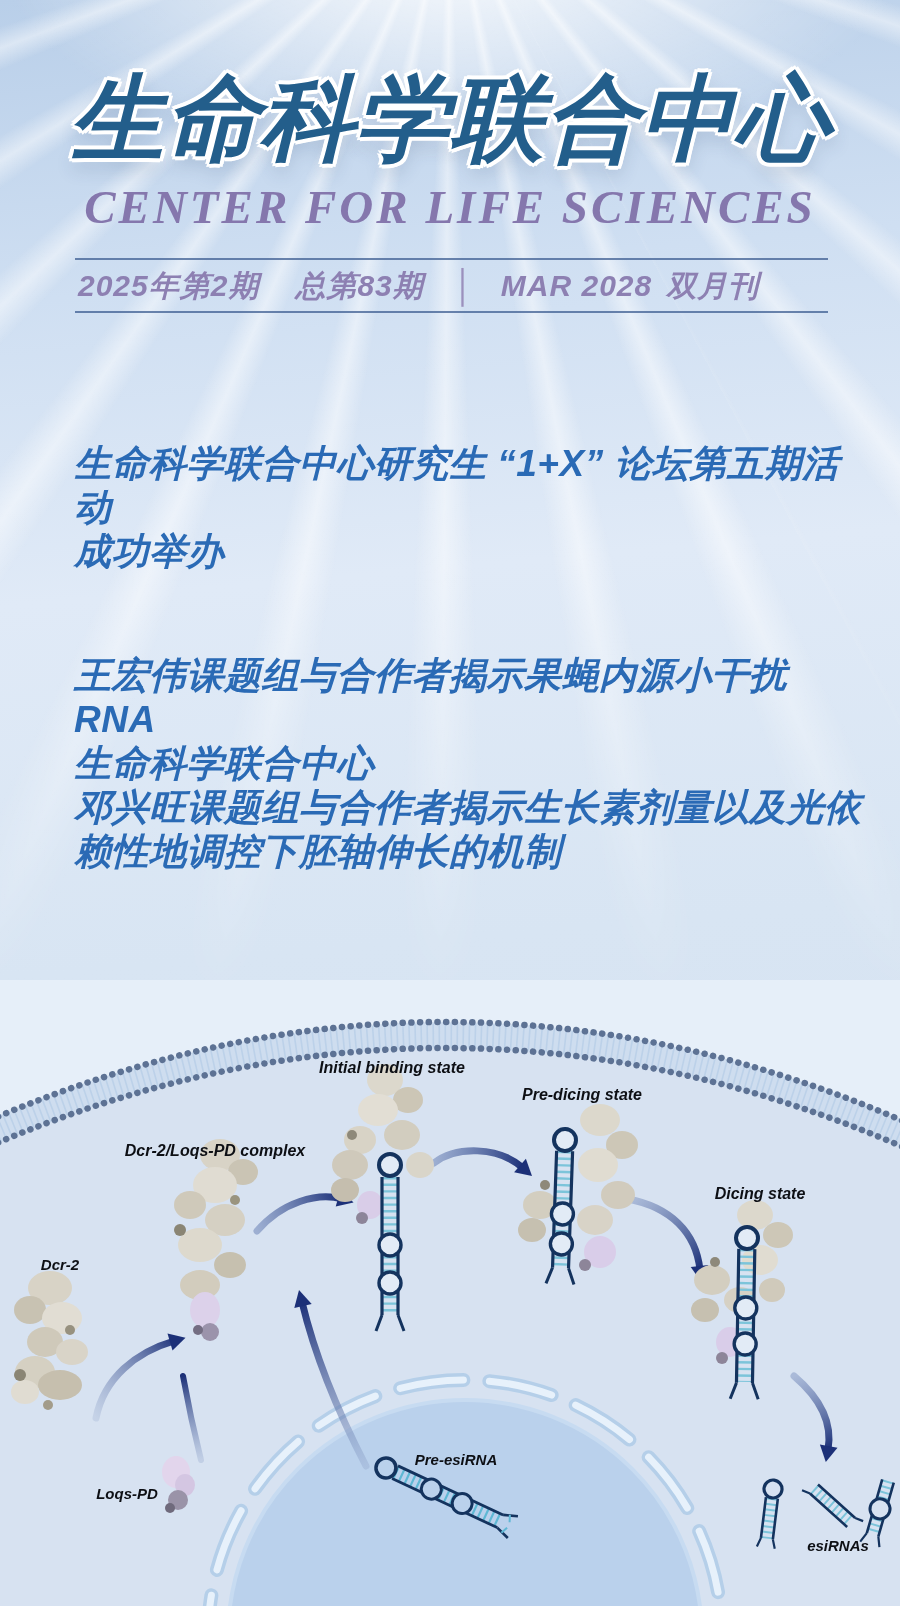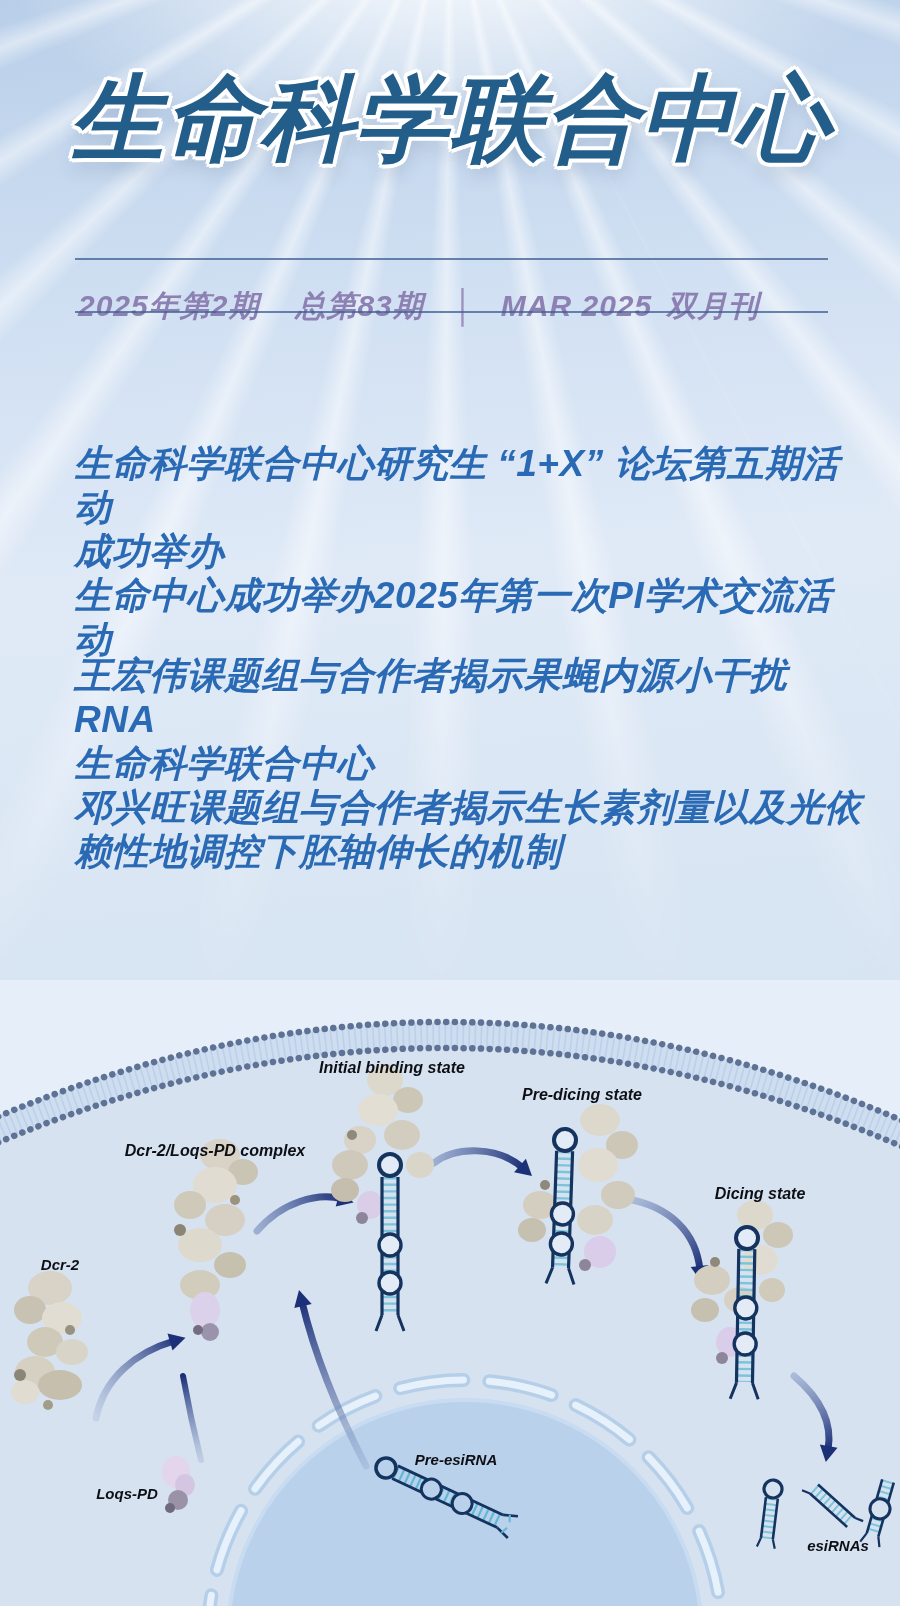--- a/index.html
+++ b/index.html
@@ -31,21 +31,21 @@
   .title-en{
     position:absolute;left:0;top:180px;width:900px;text-align:center;
     font-family:"Liberation Serif","DejaVu Serif",serif;
     font-size:47px;font-weight:600;letter-spacing:3px;color:#8577ad;white-space:nowrap;
   }
   .rule{position:absolute;left:75px;width:753px;height:0;border-top:2px solid rgba(62,94,146,.75);}
   .rule1{top:258px;} .rule2{top:311px;}
   .issue-row{
     position:absolute;left:78px;top:263px;width:750px;height:46px;
     display:flex;align-items:center;color:#8d80b2;
-    font-size:30px;font-weight:700;letter-spacing:1px;white-space:nowrap;margin-top:20px;
+    font-size:30px;font-weight:700;letter-spacing:1px;white-space:nowrap;
   }
   .issue-row .sep{font-weight:300;color:#9b90bd;margin:0 26px 0 30px;font-size:32px;}
   .issue-row .gap{margin-left:36px;}
   .issue-row .freq{margin-left:14px;}
   .headline{
     position:absolute;left:74px;width:790px;
     color:#2a6ab5;font-size:37px;line-height:44px;font-weight:600;
     letter-spacing:.5px;white-space:pre-line;
   }
   .h1{top:442px;} .h2{top:574px;} .h3{top:654px;} .h4{top:786px;}
@@ -53,34 +53,34 @@
   svg text{font-family:"Liberation Sans","DejaVu Sans",sans-serif;font-weight:bold;fill:#0d0f14;}
   .state-label{font-size:16px;}
   .small-label{font-size:15px;}
 </style>
 </head>
 <body>
 
 <div class="poster">
 
   <div class="title-cn">生命科学联合中心</div>
+  <div class="title-en">CENTER FOR LIFE SCIENCES</div>
 
   <div class="rule rule1"></div>
   <div class="issue-row">
     <span>2025年第2期</span>
     <span class="gap">总第83期</span>
     <span class="sep">│</span>
-    <span>MAR 2025</span>
+    <span>MAR 2028</span>
     <span class="freq">双月刊</span>
   </div>
   <div class="rule rule2"></div>
 
   <div class="headline h1">生命科学联合中心研究生 “1+X” 论坛第五期活动
 成功举办</div>
-  <div class="headline h2">生命中心成功举办2025年第一次PI学术交流活动</div>
   <div class="headline h3">王宏伟课题组与合作者揭示果蝇内源小干扰RNA
 生命科学联合中心</div>
   <div class="headline h4">邓兴旺课题组与合作者揭示生长素剂量以及光依
 赖性地调控下胚轴伸长的机制</div>
 
   <div class="figure-wrap">
   <svg width="900" height="626" viewBox="0 0 900 626" xmlns="http://www.w3.org/2000/svg">
     <defs>
       <linearGradient id="gA1" gradientUnits="userSpaceOnUse" x1="96" y1="438" x2="180" y2="360">
         <stop offset="0" stop-color="#8ea2c9" stop-opacity="0.25"></stop>

